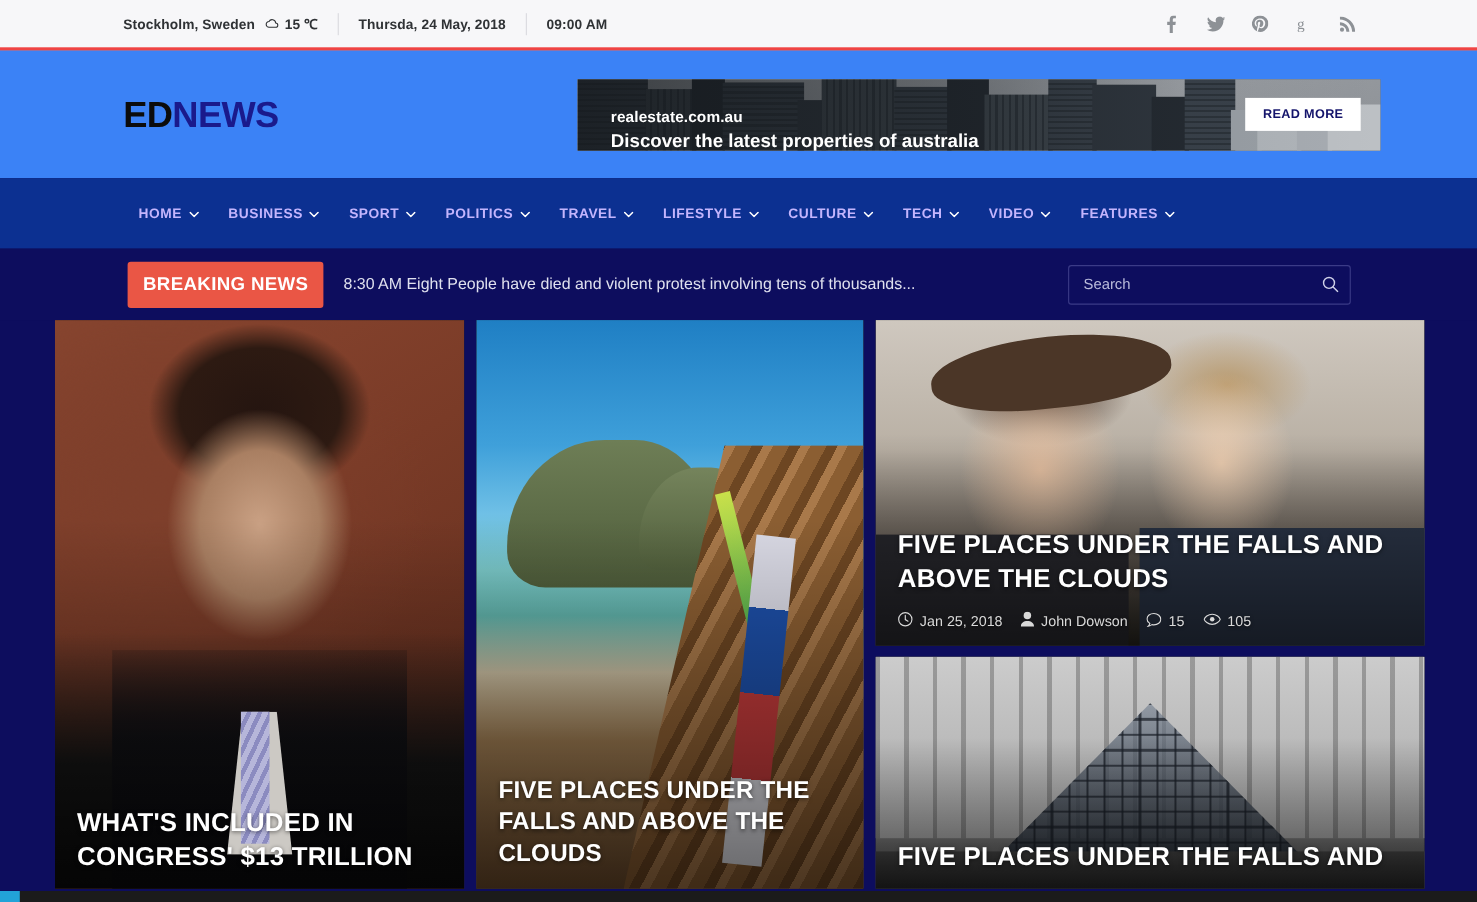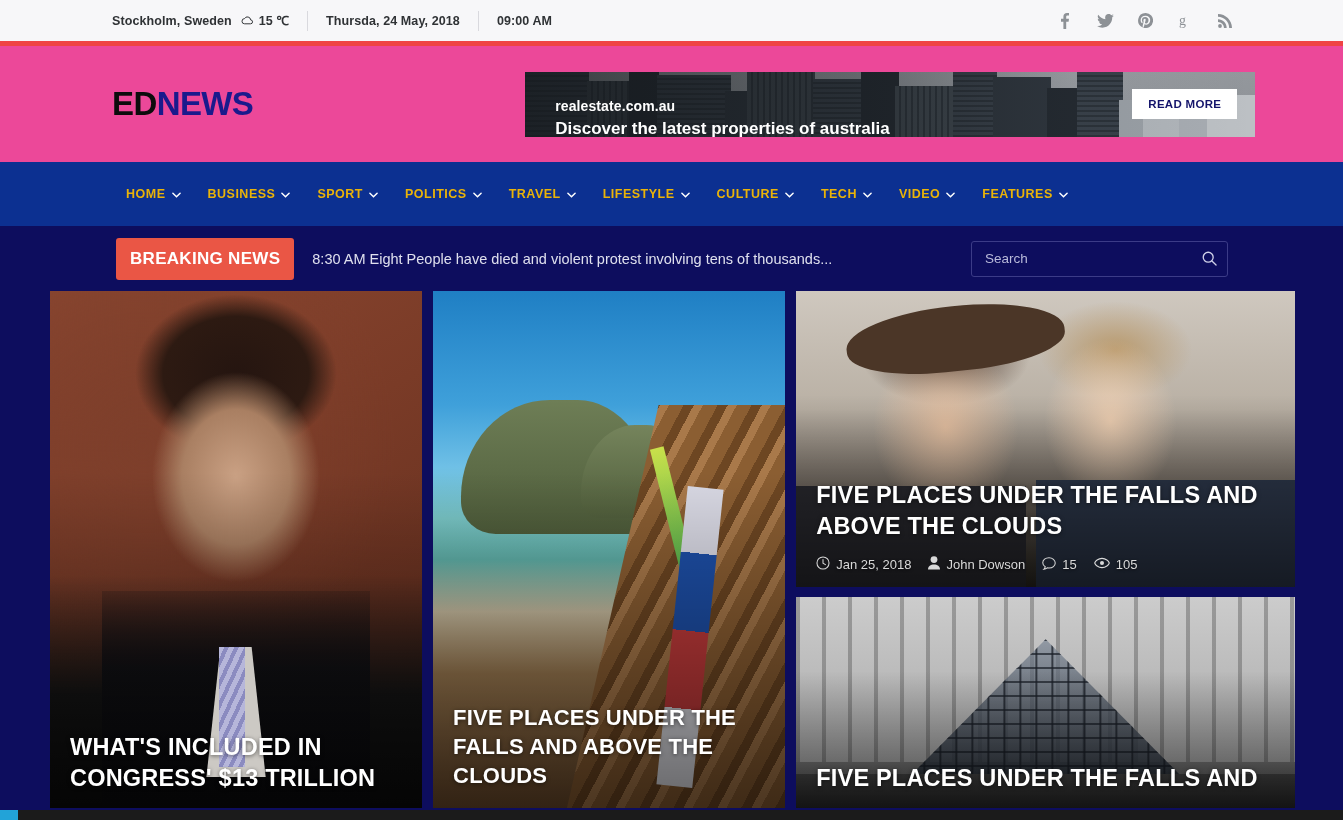--- a/index.html
+++ b/index.html
@@ -8,21 +8,21 @@
     width: 1343px; height: 820px;
     overflow: hidden;
     font-family: "Liberation Sans", sans-serif;
     background: #0d0d5e;
   }
 
   
   .topbar {
     height: 46px;
     background: #f7f7f9;
-    border-bottom: 5px solid #ef4444;
+    border-bottom: 3px solid #ef4444;
     display: flex;
     align-items: center;
     padding: 0 108px 0 112px;
   }
   .topbar-left { display: flex; align-items: center; flex: 1; }
   .tb-item {
     font-size: 12.5px;
     font-weight: bold;
     color: #2f3235;
     letter-spacing: .1px;
@@ -41,21 +41,21 @@
     color: #8d9196;
     width: 20px; height: 20px;
     display: flex; align-items: center; justify-content: center;
     cursor: pointer;
   }
   .social svg { fill: #8d9196; }
 
   
   .header {
     height: 116px;
-    background: #ec4899;
+    background: #3b82f6;
     display: flex;
     align-items: center;
     padding: 0 117px 0 112px;
   }
   .logo {
     font-size: 33px;
     font-weight: bold;
     letter-spacing: -.6px;
     white-space: nowrap;
     cursor: pointer;
@@ -105,21 +105,21 @@
 
   
   .nav {
     height: 64px;
     background: #0c3091;
     display: flex;
     align-items: center;
     padding-left: 126px;
   }
   .nav-item {
-    color: #eab308;
+    color: #c4b5fd;
     font-size: 12.5px;
     font-weight: bold;
     letter-spacing: .5px;
     margin-right: 27px;
     display: flex; align-items: center; gap: 6px;
     cursor: pointer;
     white-space: nowrap;
   }
   .caret { display:inline-block; }
 

